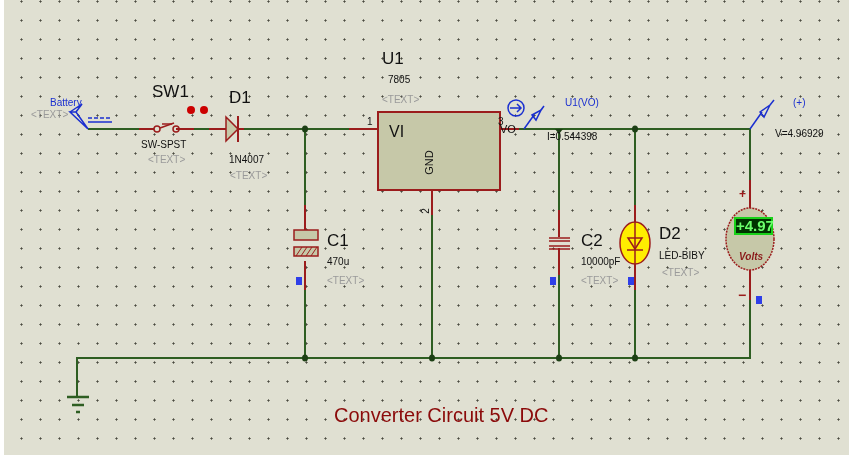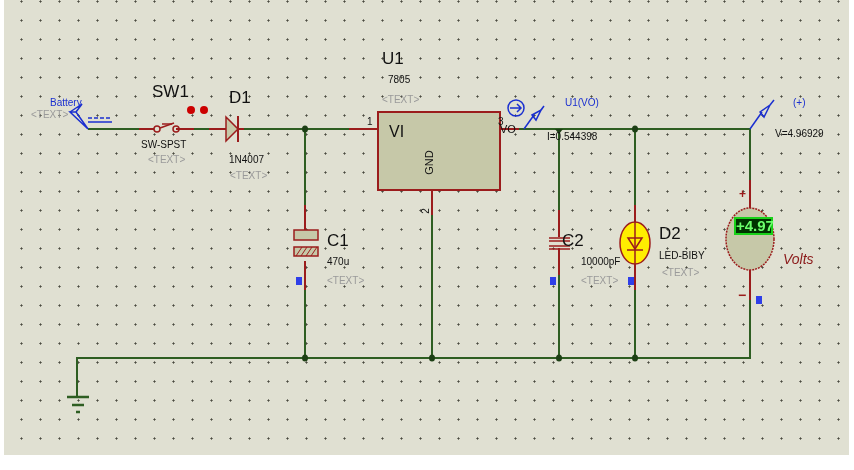--- a/index.html
+++ b/index.html
@@ -17,21 +17,21 @@
   .val { font-size:10px; color:#111; }
   .ph { font-size:10px; color:#9a9a9a;text-align:right; }
   .blue { color:#1a2fd0; font-size:10px;margin-left:18px; }
   .title { font-size:20px; color:#8b0a0a; }
   .pin { font-size:10px; color:#111; }
   .vm-display {
     position:absolute; left:730px; top:217px; width:35px; height:14px;
     background:#003300; border:2px solid #19d119; color:#6bff6b;
     font-size:15px; font-weight:bold; text-align:center; line-height:14px;
   }
-  .vm-unit { position:absolute; left:735px; top:251px; font-size:14px; font-style:italic; font-weight:normal; color:#8b1a1a;margin-left:44px; }
+  .vm-unit { position:absolute; left:735px; top:251px; font-size:10px; font-style:italic; font-weight:bold; color:#8b1a1a; }
 </style>
 </head>
 <body>
 
 <div id="canvas">
   <svg width="845" height="455">
 
     <g stroke="#2e5e22" stroke-width="2" fill="none">
       <path d="M 84 129 L 135 129"></path>
       <path d="M 190 129 L 205 129"></path>
@@ -173,26 +173,27 @@
   <span class="lbl blue" style="left:543px;top:98px;">U1(VO)</span>
   <span class="lbl val" style="left:543px;top:113px;margin-top:19px;">I=0.544398</span>
 
   <span class="lbl blue" style="left:771px;top:98px;">(+)</span>
   <span class="lbl val" style="left:771px;top:129px;">V=4.96929</span>
 
   <span class="lbl ref-big" style="left:323px;top:232px;">C1</span>
   <span class="lbl val" style="left:323px;top:257px;">470u</span>
   <span class="lbl ph" style="left:323px;top:276px;">&lt;TEXT&gt;</span>
 
-  <span class="lbl ref-big" style="left:558px;top:232px;">C2</span>
+  <span class="lbl ref-big" style="left:577px;top:232px;">C2</span>
   <span class="lbl val" style="left:577px;top:257px;">10000pF</span>
   <span class="lbl ph" style="left:577px;top:276px;">&lt;TEXT&gt;</span>
 
   <span class="lbl ref-big" style="left:655px;top:225px;">D2</span>
   <span class="lbl val" style="left:655px;top:251px;">LED-BIBY</span>
   <span class="lbl ph" style="left:658px;top:268px;">&lt;TEXT&gt;</span>
 
   <span class="lbl" style="left:735px;top:188px;color:#9b1c1c;font-size:12px;font-weight:bold;">+</span>
   <span class="lbl" style="left:734px;top:288px;color:#9b1c1c;font-size:14px;font-weight:bold;">−</span>
   <div class="vm-display">+4.97</div>
   <span class="vm-unit">Volts</span>
 
+  <span class="lbl title" style="left:330px;top:405px;">Converter Circuit 5V DC</span>
 </div>
 
 </body></html>

